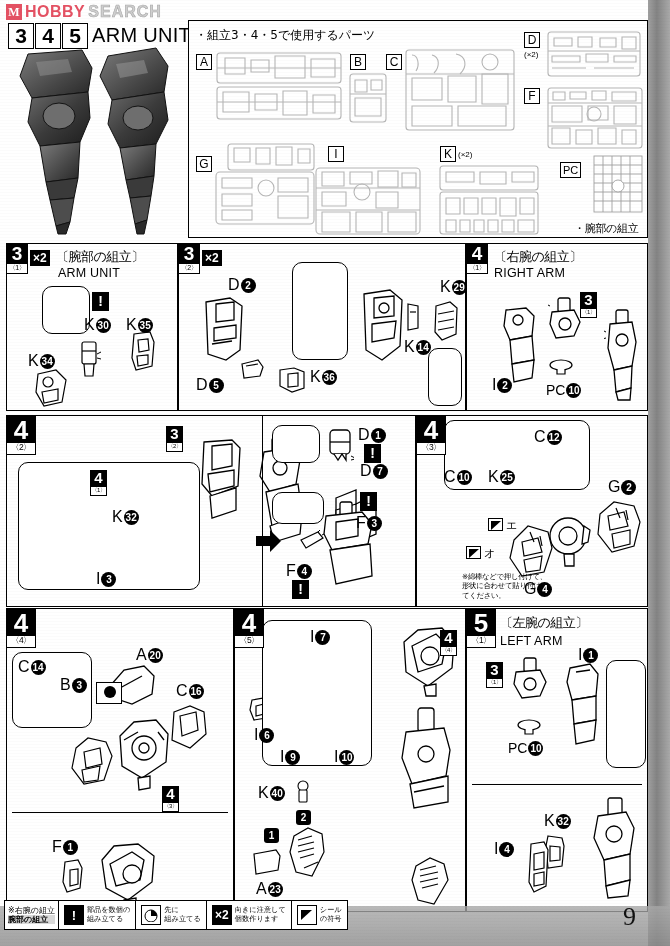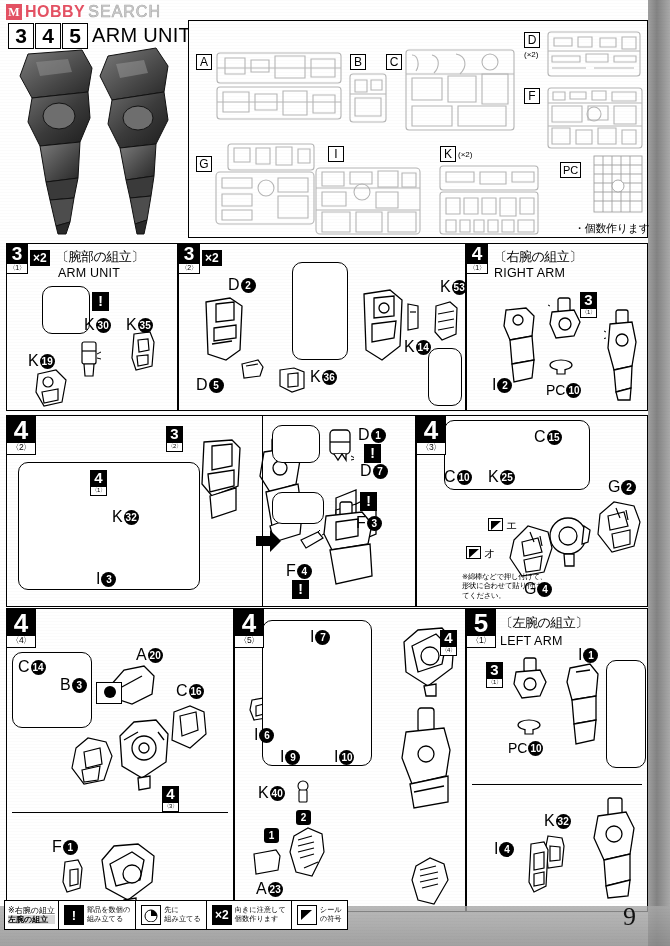--- a/index.html
+++ b/index.html
@@ -38,21 +38,21 @@
     position: absolute; left: 6px; top: 3px;
     display: flex; align-items: center; gap: 3px;
     z-index: 40; opacity: .88;
   }
   .wm-badge {
     width: 16px; height: 16px; background: #e03a4e; color: #fff;
     font-size: 12px; font-weight: bold; line-height: 16px; text-align: center;
     font-family: "Liberation Serif", serif;
   }
   .wm-hobby { color: #e03a4e; font-size: 16px; font-weight: bold; letter-spacing: .5px; }
-  .wm-search { color: #c9c9c9; font-size: 16px; font-weight: normal; letter-spacing: 1px;
+  .wm-search { color: #c9c9c9; font-size: 16px; font-weight: bold; letter-spacing: 1px;
                -webkit-text-stroke: .6px #9a9a9a; }
 
   
   .panel { position: absolute; border: 1.4px solid #000; background: #fff; }
 
   
   .stepnum {
     position: absolute; display: inline-flex; flex-direction: column;
     align-items: stretch; z-index: 6;
   }
@@ -242,20 +242,21 @@
         <path d="M32 134 L60 130 L57 150 L36 152 Z" fill="#3a3a3a" stroke="#111"></path>
         <path d="M36 152 L57 150 L53 174 L41 178 Z" fill="#4d4d4d" stroke="#111"></path>
         <path d="M41 178 L53 174 L50 188 L43 188 Z" fill="#2a2a2a" stroke="#111"></path>
       </g>
     </svg>
   </div>
 
   <div class="panel" id="parts-panel" style="left:188px; top:20px; width:460px; height:218px;">
   </div>
 
+  <div class="notejp" style="left:195px; top:28px; font-size:12px; letter-spacing:0;">・組立3・4・5で使用するパーツ</div>
 
   <div class="runbox" style="left:196px; top:54px;">A</div>
   <div class="sprue" style="left:215px; top:50px;">
     <svg width="128" height="72" viewBox="0 0 128 72">
       <g fill="none" stroke="#b5b5b5" stroke-width="1.1">
         <rect x="2" y="3" width="124" height="30" rx="3"></rect>
         <rect x="2" y="37" width="124" height="32" rx="3"></rect>
         <path d="M10 8h20v16h-20z M36 10h18v12h-18z M60 6h30v22h-30z M96 9h24v18h-24z"></path>
         <path d="M8 42h26v20h-26z M40 44h22v16h-22z M68 41h24v24h-24z M98 45h22v18h-22z"></path>
         <path d="M2 18h124 M2 52h124"></path>
@@ -359,21 +360,21 @@
   <div class="sprue" style="left:592px; top:154px;">
     <svg width="52" height="60" viewBox="0 0 52 60">
       <g fill="none" stroke="#9f9f9f" stroke-width=".9">
         <rect x="2" y="2" width="48" height="56"></rect>
         <path d="M2 11h48 M2 20h48 M2 29h48 M2 38h48 M2 47h48"></path>
         <path d="M11 2v56 M20 2v56 M29 2v56 M38 2v56"></path>
         <circle cx="26" cy="32" r="6" fill="#fff"></circle>
       </g>
     </svg>
   </div>
-  <div class="notejp" style="left:574px; top:222px; font-size:11px;">・個数作ります</div>
+  <div class="notejp" style="left:574px; top:222px; font-size:11px;">・腕部の組立</div>
 
   <div class="panel" style="left:6px; top:243px; width:172px; height:168px;"></div>
   <div class="stepnum sz-md" style="left:6px; top:243px;">
     <div class="big">3</div>
     <div class="sub">〈1〉</div>
   </div>
   <div class="x2badge" style="left:30px; top:250px;">×2</div>
   <div class="jp-title" style="left:56px; top:248px;">〔腕部の組立〕</div>
   <div class="en-title" style="left:58px; top:266px;">ARM UNIT</div>
 
@@ -392,21 +393,21 @@
   <div class="plabel" style="left:84px; top:316px;">
     <span class="ltr">K</span>
     <span class="num">30</span>
   </div>
   <div class="plabel" style="left:126px; top:316px;">
     <span class="ltr">K</span>
     <span class="num">35</span>
   </div>
   <div class="plabel" style="left:28px; top:352px;">
     <span class="ltr">K</span>
-    <span class="num">19</span>
+    <span class="num">34</span>
   </div>
   <div class="art" style="left:78px; top:340px;">
     <svg width="24" height="40" viewBox="0 0 24 40">
       <g fill="#fff" stroke="#000" stroke-width="1.2">
         <rect x="4" y="2" width="14" height="22" rx="2"></rect>
         <path d="M4 11h14"></path>
         <path d="M6 24 l10 0 l-1 12 l-8 0 z"></path>
       </g>
       <path d="M19 14l4-2 M19 18l4 1" stroke="#000" stroke-width="1"></path>
     </svg>
@@ -504,21 +505,21 @@
       <g fill="#fff" stroke="#000" stroke-width="1.3">
         <path d="M4 6 L30 2 L42 12 L40 58 L22 72 L6 62 Z"></path>
         <path d="M14 10 L34 8 L34 28 L14 30 Z"></path>
         <circle cx="24" cy="20" r="5"></circle>
         <path d="M12 36 L36 33 L34 50 L12 54 Z"></path>
       </g>
     </svg>
   </div>
   <div class="plabel" style="left:440px; top:278px;">
     <span class="ltr">K</span>
-    <span class="num">53</span>
+    <span class="num">29</span>
   </div>
   <div class="art" style="left:432px; top:300px;">
     <svg width="28" height="44" viewBox="0 0 28 44">
       <g fill="#fff" stroke="#000" stroke-width="1.2">
         <path d="M4 6 L18 2 L25 8 L24 34 L10 40 L3 32 Z"></path>
         <path d="M6 14 L22 11 M6 22 L22 19 M6 30 L22 27"></path>
       </g>
     </svg>
   </div>
   <div class="plabel" style="left:404px; top:338px;">
@@ -799,21 +800,21 @@
     <svg width="40" height="48" viewBox="0 0 40 48">
       <g fill="#fff" stroke="#000" stroke-width="1.3">
         <circle cx="20" cy="18" r="16"></circle>
         <path d="M10 8 L30 10 L32 26 L12 30 Z"></path>
         <path d="M16 34 L26 33 L26 44 L17 45 Z"></path>
       </g>
     </svg>
   </div>
   <div class="plabel" style="left:534px; top:428px;">
     <span class="ltr">C</span>
-    <span class="num">15</span>
+    <span class="num">12</span>
   </div>
   <div class="art" style="left:526px; top:452px;">
     <svg width="36" height="38" viewBox="0 0 36 38">
       <g fill="#fff" stroke="#000" stroke-width="1.3">
         <path d="M18 2 A16 17 0 1 1 17 36 L14 26 L20 18 L14 10 Z"></path>
         <circle cx="22" cy="20" r="4"></circle>
       </g>
     </svg>
   </div>
   <div class="plabel" style="left:444px; top:468px;">
@@ -1242,21 +1243,21 @@
     <path d="M572 850 L604 840" stroke="#000" stroke-width="2.2" stroke-dasharray="5,4" fill="none" marker-end="url(#ah)"></path>
     <path d="M550 868 L604 856" stroke="#000" stroke-width="2.2" stroke-dasharray="5,4" fill="none" marker-end="url(#ah)"></path>
     <path d="M552 826 L556 834" stroke="#000" stroke-width="1" fill="none"></path>
     <path d="M502 854 L524 862" stroke="#000" stroke-width="1" fill="none"></path>
     <path d="M560 790 L606 818" stroke="#000" stroke-width="1" fill="none"></path>
   </svg>
 
   <div id="legend">
     <div class="lg-title">
       <span>※右腕の組立</span>
-      <b>左腕の組立</b>
+      <b>腕部の組立</b>
     </div>
 
     <div class="lg-item">
       <div class="lg-ico blk">!</div>
       <div class="lg-txt">
         <div>部品を数個の</div>
         <div>組み立てる</div>
       </div>
     </div>
 

